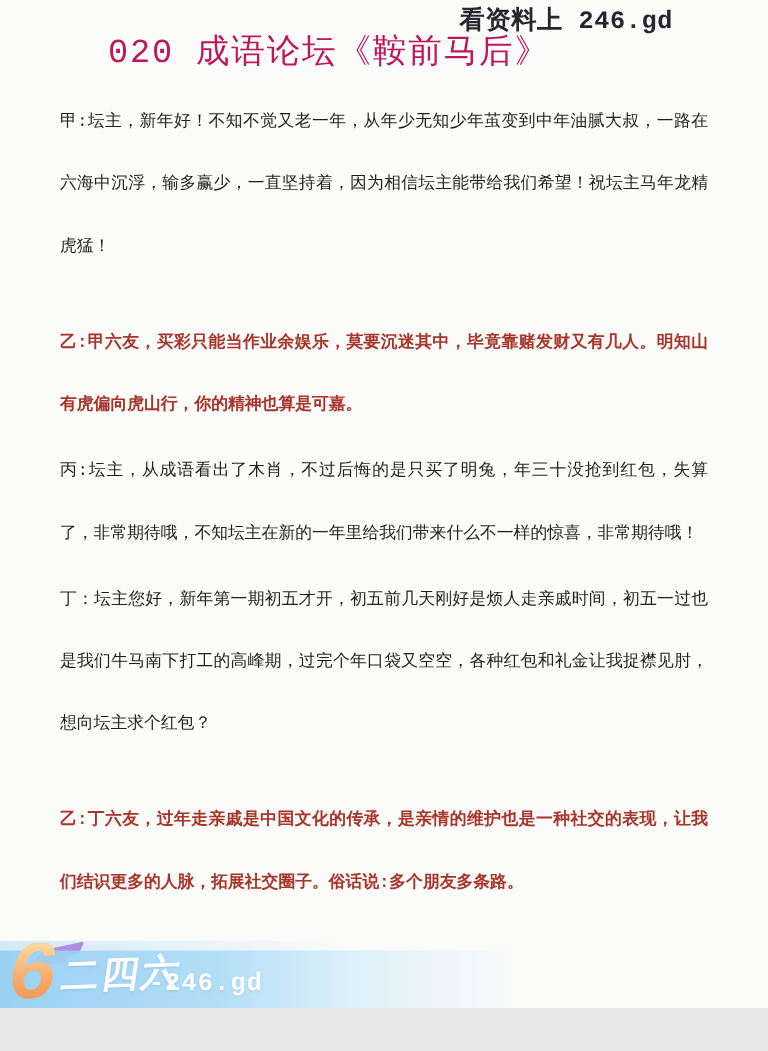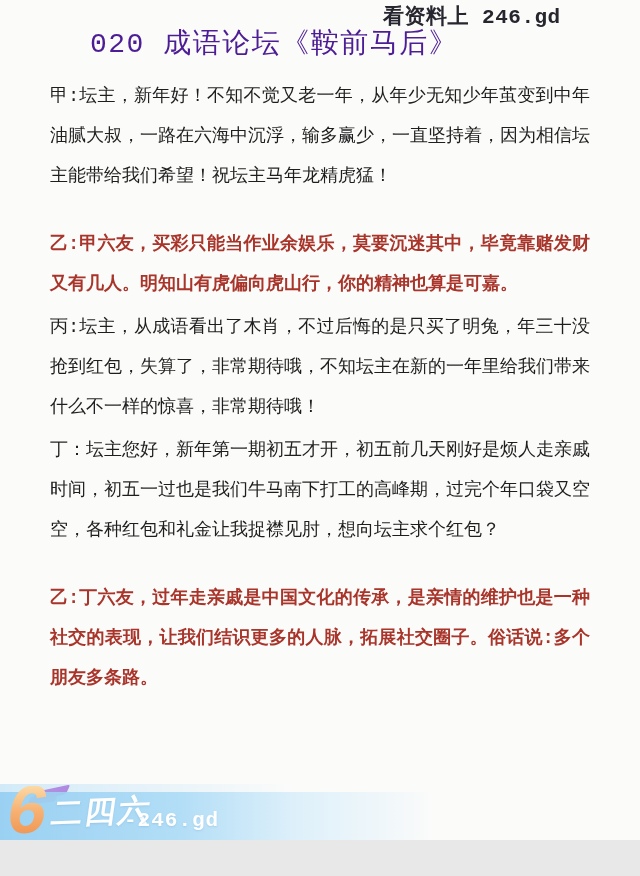--- a/index.html
+++ b/index.html
@@ -12,30 +12,30 @@
   }
   
   .top-watermark{
     position:absolute;top:2px;left:383px;
     font-size:21px;font-weight:700;color:#26262e;
     letter-spacing:0.5px;white-space:nowrap;z-index:1;
   }
   
   .page-title{
     position:absolute;top:24px;left:90px;
-    font-size:28px;font-weight:400;color:#4c1d95;
+    font-size:28px;font-weight:400;color:#be185d;
     letter-spacing:1.5px;white-space:nowrap;z-index:0;
   }
   
   .content{
     position:absolute;top:76px;left:50px;width:540px;z-index:1;
   }
   .content p.para{
     margin:0 0 3px 0;
-    font-size:18px;line-height:40px;
+    font-size:14px;line-height:52px;
     color:#1e1e1e;
     text-align:justify;
     text-justify:inter-ideograph;
   }
   .content p.para.em{
     color:#a8342a;font-weight:700;margin-top:28px;
   }
   
   .swoosh{position:absolute;left:30px;bottom:34px;width:46px;height:20px;z-index:0;}
   .swoosh .w1{

